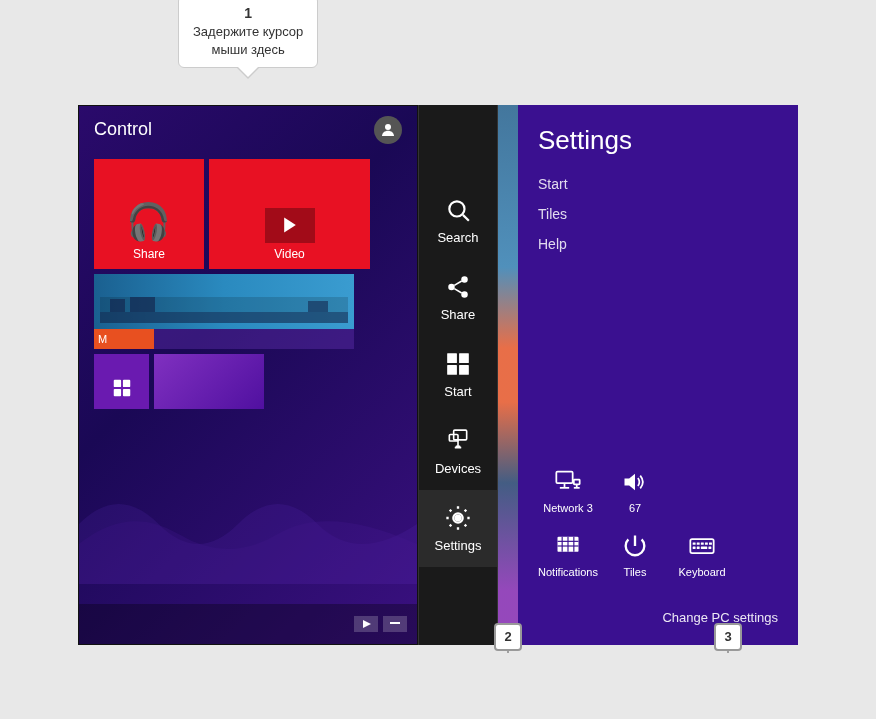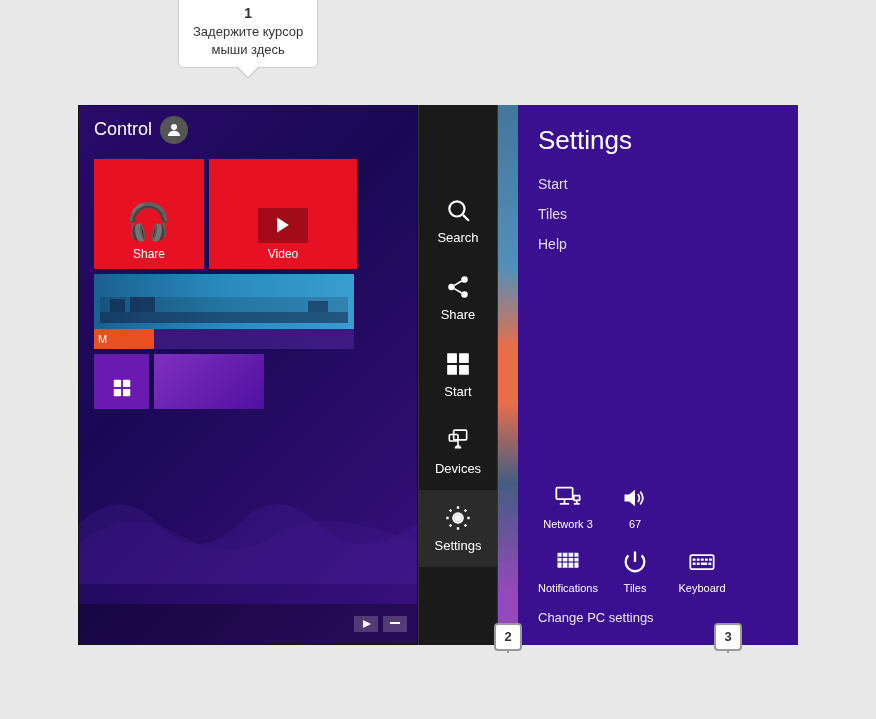--- a/index.html
+++ b/index.html
@@ -72,21 +72,21 @@
       width: 340px;
       height: 540px;
       background: linear-gradient(135deg, #2a0a6b 0%, #1a0855 40%, #3a1080 100%);
       position: relative;
       overflow: hidden;
       border: 1px solid #111;
     }
 
     .start-screen-header {
       display: flex;
-      justify-content: flex-start;
+      justify-content: space-between;
       align-items: center;
       padding: 10px 15px;
       color: white;
       font-size: 18px;
       font-weight: 300;
     }
     .user-icon {
       width: 28px;
       height: 28px;
       background: #555;
@@ -119,21 +119,21 @@
       font-weight: 400;
       position: relative;
       overflow: hidden;
     }
     .tile-music {
       width: 110px;
       height: 110px;
       background: #e81123;
     }
     .tile-video {
-      width: 148px;
+      width: 161px;
       height: 110px;
       background: #e81123;
     }
     .tile-small-1 {
       width: 55px;
       height: 55px;
       background: #6a1ab0;
     }
     .tile-wide {
       width: 260px;
@@ -279,25 +279,25 @@
     }
     .settings-icon-svg {
       width: 32px;
       height: 32px;
       display: flex;
       align-items: center;
       justify-content: center;
     }
 
     .settings-bottom {
-      text-align: left;
+      text-align: right;
       font-size: 13px;
       color: rgba(255,255,255,0.9);
       cursor: pointer;
-      margin-top: 0;
+      margin-top: 16px;
     }
 
     
     .callout {
       position: absolute;
       width: 28px;
       height: 28px;
       background: white;
       border: 2px solid #999;
       border-radius: 4px;

